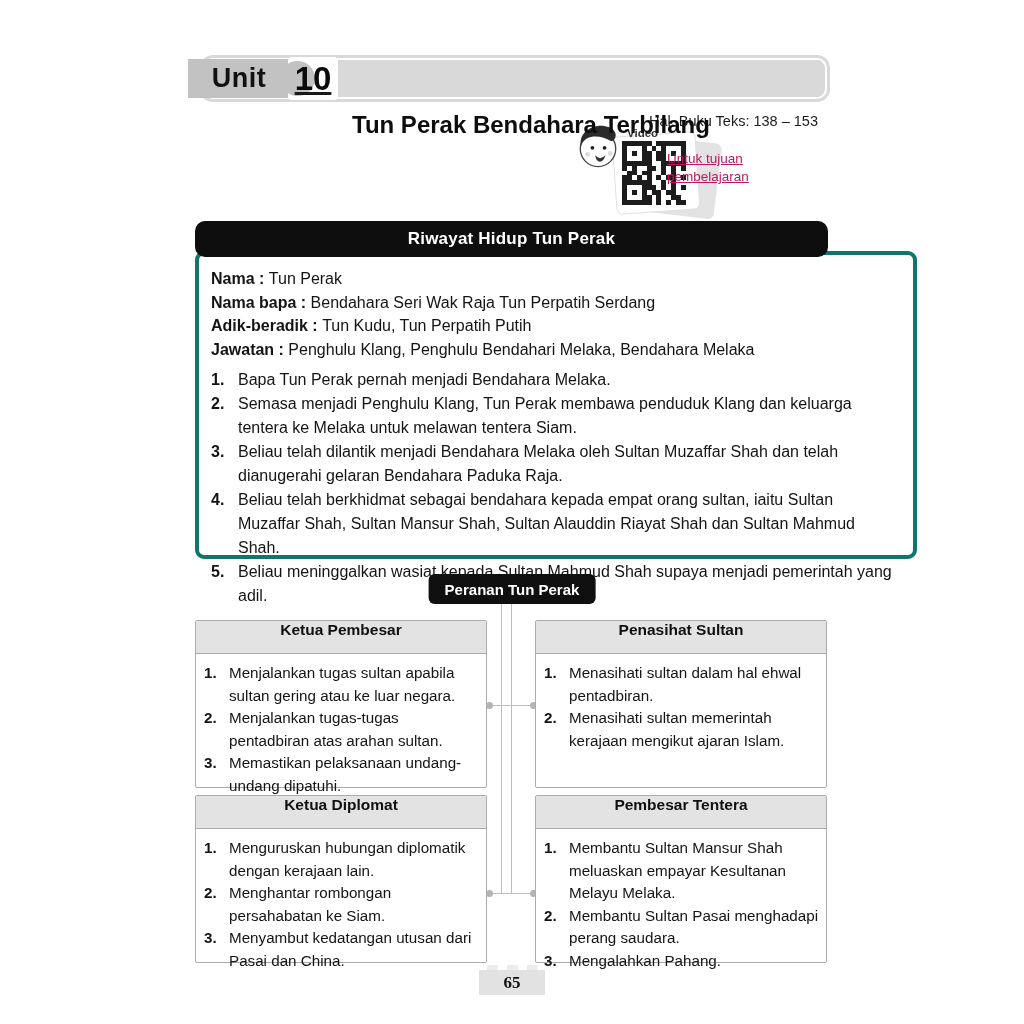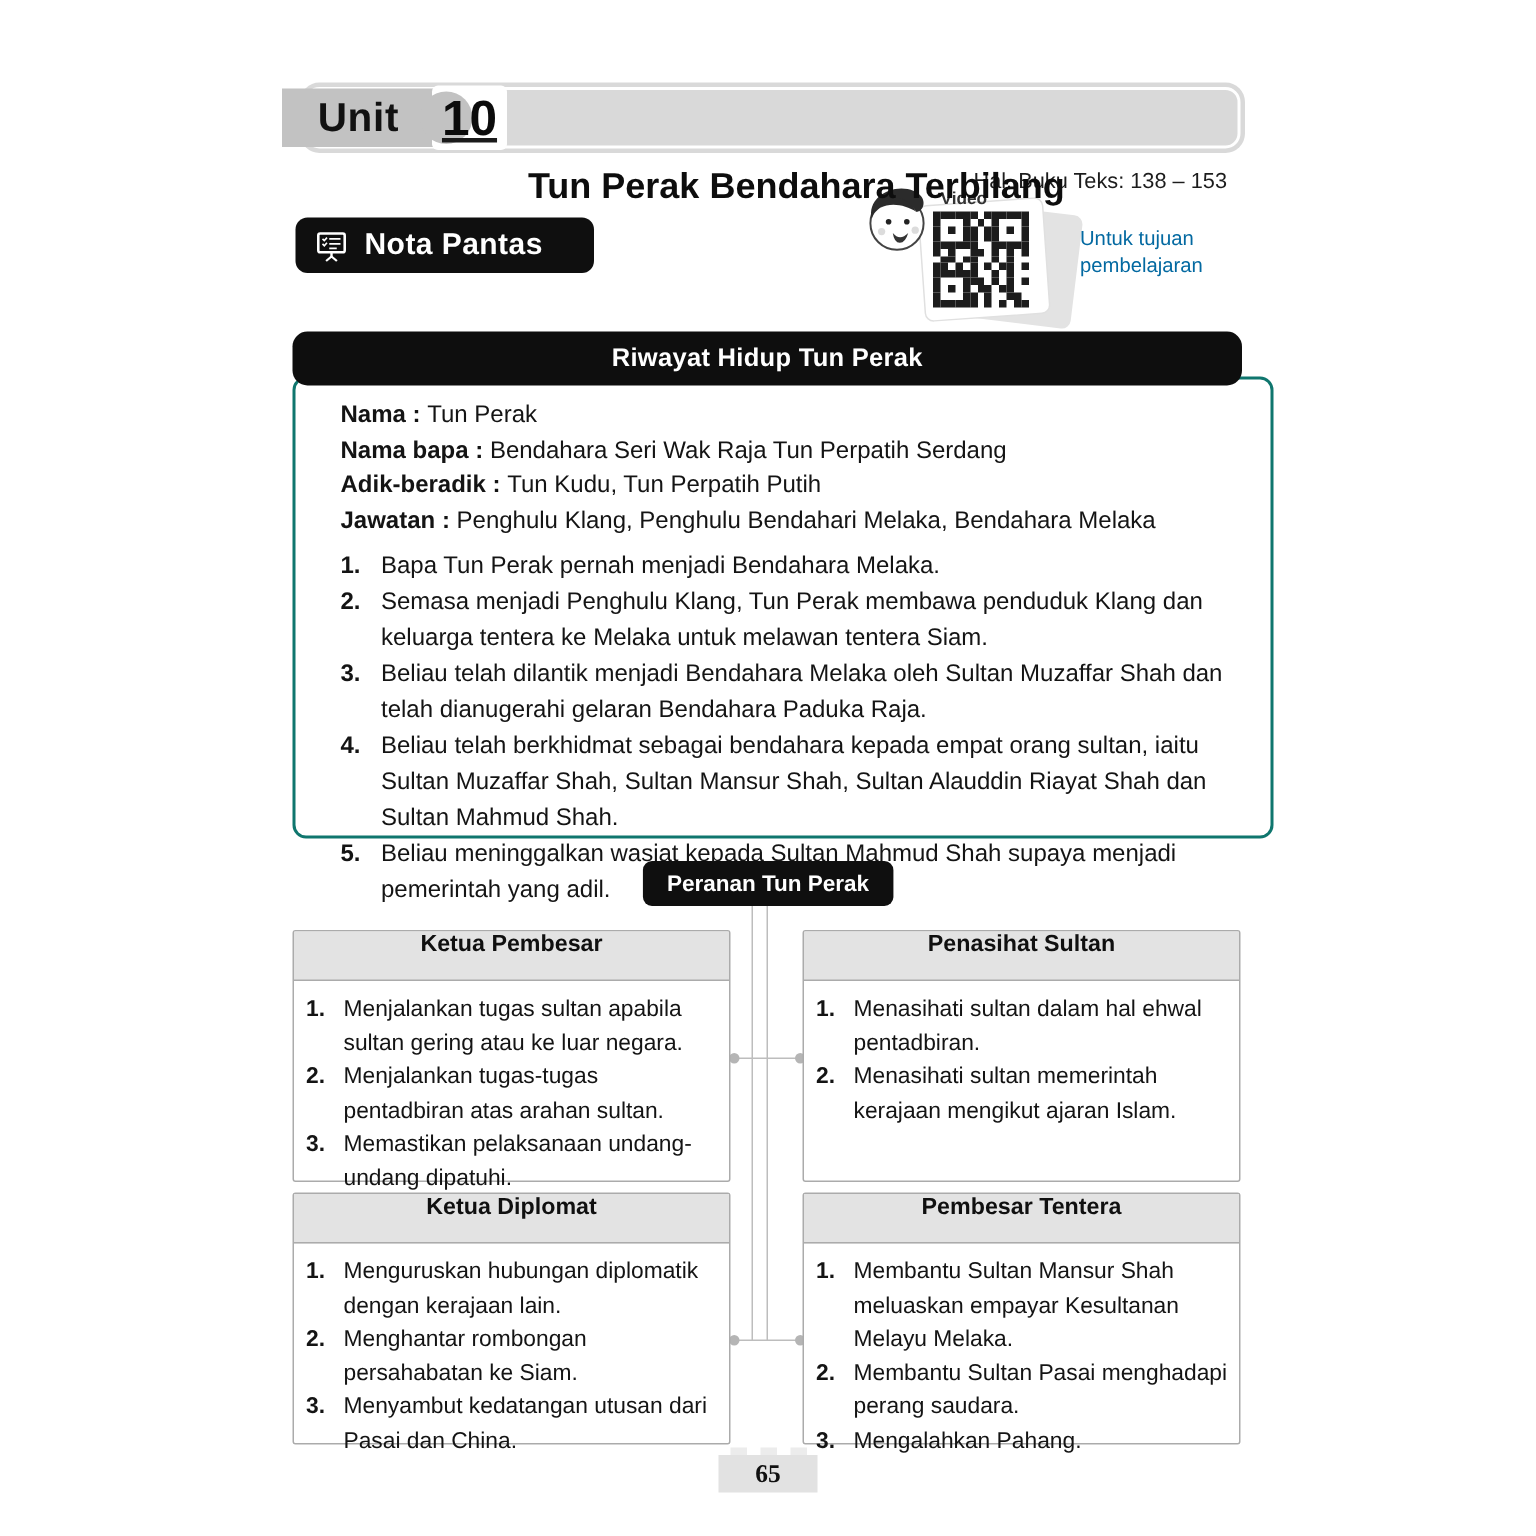--- a/index.html
+++ b/index.html
@@ -33,29 +33,29 @@
   .qr-sheet-back { position:absolute; left:636px; top:139px; width:82px; height:76px; background:#e3e3e3;
           border-radius:6px; transform:rotate(7deg); }
   .qr-sheet { position:absolute; left:614px; top:134px; width:84px; height:78px; background:#ffffff;
           border:1px solid #e0e0e0; border-radius:6px; transform:rotate(-4deg); }
   .qr-box { position:absolute; left:622px; top:141px; width:64px; height:64px; background:#fff;
           display:grid; grid-template-columns:repeat(13,1fr); grid-template-rows:repeat(13,1fr); }
   .qr-box i { display:block; }
   .qr-box i.on { background:#1c1c1c; }
   .video-label { position:absolute; left:627px; top:127px; font-size:11.5px; font-weight:bold; color:#333; }
   .mascot { position:absolute; left:570px; top:118px; width:56px; height:56px; }
-  .qr-caption { position:absolute; left:720px; top:150px; font-size:13.5px; color:#0369a1; line-height:18px; }
+  .qr-caption { position:absolute; left:667px; top:150px; font-size:13.5px; color:#be185d; line-height:18px;text-decoration:underline; }
 
   
   .riwayat-header { position:absolute; left:195px; top:221px; width:633px; height:36px; background:#0e0e0e;
           border-radius:10px; display:flex; align-items:center; justify-content:center; z-index:2; }
   .riwayat-header span { color:#fff; font-size:17px; font-weight:bold; letter-spacing:0.2px; }
-  .riwayat-body { position:absolute; left:195px; top:251px; width:654px; height:308px;
-          border:2px solid #0f766e; border-radius:9px; background:#fff; z-index:1;
-          padding:12px 14px 0 30px; }
+  .riwayat-body { position:absolute; left:195px; top:251px; width:722px; height:308px;
+          border:4px solid #0f766e; border-radius:9px; background:#fff; z-index:1;
+          padding:12px 14px 0 12px; }
   .field-line { font-size:16px; line-height:23.5px; color:#141414; }
   .field-line .fl { font-weight:bold; }
   .riwayat-points { margin-top:7px; }
   .num-item { display:flex; font-size:16px; line-height:24px; color:#141414; }
   .num-item .num { flex:0 0 27px; font-weight:bold; }
   .num-item .txt { flex:1; }
 
   
   .peranan-badge { position:absolute; left:50%; transform:translateX(-50%); top:574px; height:30px;
           background:#0f0f0f; border-radius:6px; display:flex; align-items:center; padding:6px 16px; z-index:3; }
@@ -97,34 +97,20 @@
     <span>Unit</span>
   </div>
   <div class="unit-num">
     <i class="circ"></i>
     <span>10</span>
   </div>
   <div class="unit-title">Tun Perak Bendahara Terbilang</div>
 
   <div class="hal-ref">Hal. Buku Teks: 138 – 153</div>
 
-  <div class="nota">
-    <svg width="24" height="24" viewBox="0 0 24 24">
-      <rect x="3.2" y="3.6" width="17.6" height="12.6" rx="1.2" fill="none" stroke="#fff" stroke-width="1.7"></rect>
-      <path d="M6 7.2 l1.2 1.2 l1.8 -2" stroke="#fff" stroke-width="1.1" fill="none"></path>
-      <line x1="10.5" y1="7.2" x2="18" y2="7.2" stroke="#fff" stroke-width="1.2"></line>
-      <path d="M6 10.6 l1.2 1.2 l1.8 -2" stroke="#fff" stroke-width="1.1" fill="none"></path>
-      <line x1="10.5" y1="10.6" x2="18" y2="10.6" stroke="#fff" stroke-width="1.2"></line>
-      <line x1="10.5" y1="13.6" x2="15.5" y2="13.6" stroke="#fff" stroke-width="1.2"></line>
-      <line x1="12" y1="16.2" x2="12" y2="20" stroke="#fff" stroke-width="1.6"></line>
-      <line x1="12" y1="19" x2="8.4" y2="22" stroke="#fff" stroke-width="1.5"></line>
-      <line x1="12" y1="19" x2="15.6" y2="22" stroke="#fff" stroke-width="1.5"></line>
-    </svg>
-    <span>Nota Pantas</span>
-  </div>
 
   <div class="qr-sheet-back"></div>
   <div class="qr-sheet"></div>
   <svg class="mascot" viewBox="0 0 60 60">
     <circle cx="30" cy="33" r="19" fill="#ffffff" stroke="#444" stroke-width="1.4"></circle>
     <path d="M12 30 C8 14, 28 4, 42 10 C52 14, 50 24, 44 25 C40 18, 26 14, 18 22 C14 25, 13 27, 12 30 Z" fill="#2b2b2b"></path>
     <path d="M18 22 C24 12, 36 12, 44 25 C36 20, 26 18, 18 22 Z" fill="#2b2b2b"></path>
     <circle cx="24" cy="32" r="2" fill="#222"></circle>
     <circle cx="37" cy="32" r="2" fill="#222"></circle>
     <path d="M27 40 q5 6 11 0 q-2 7 -6 7 q-4 0 -5 -7 Z" fill="#333"></path>

